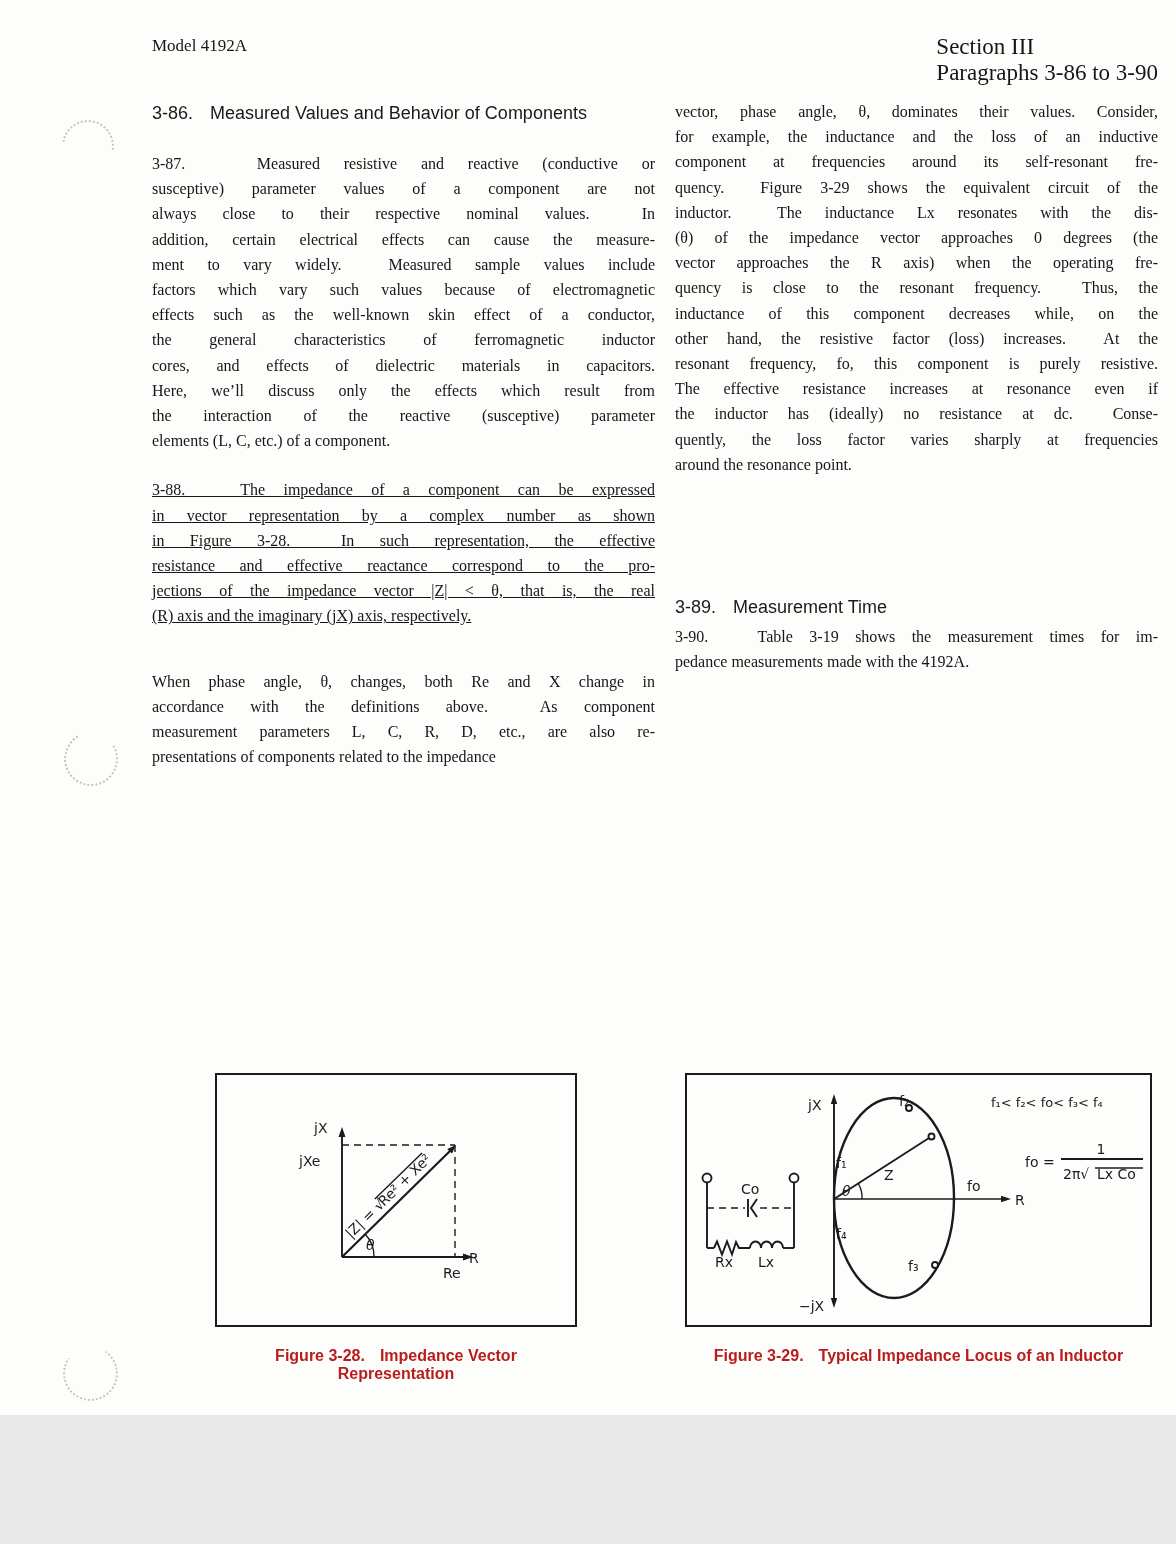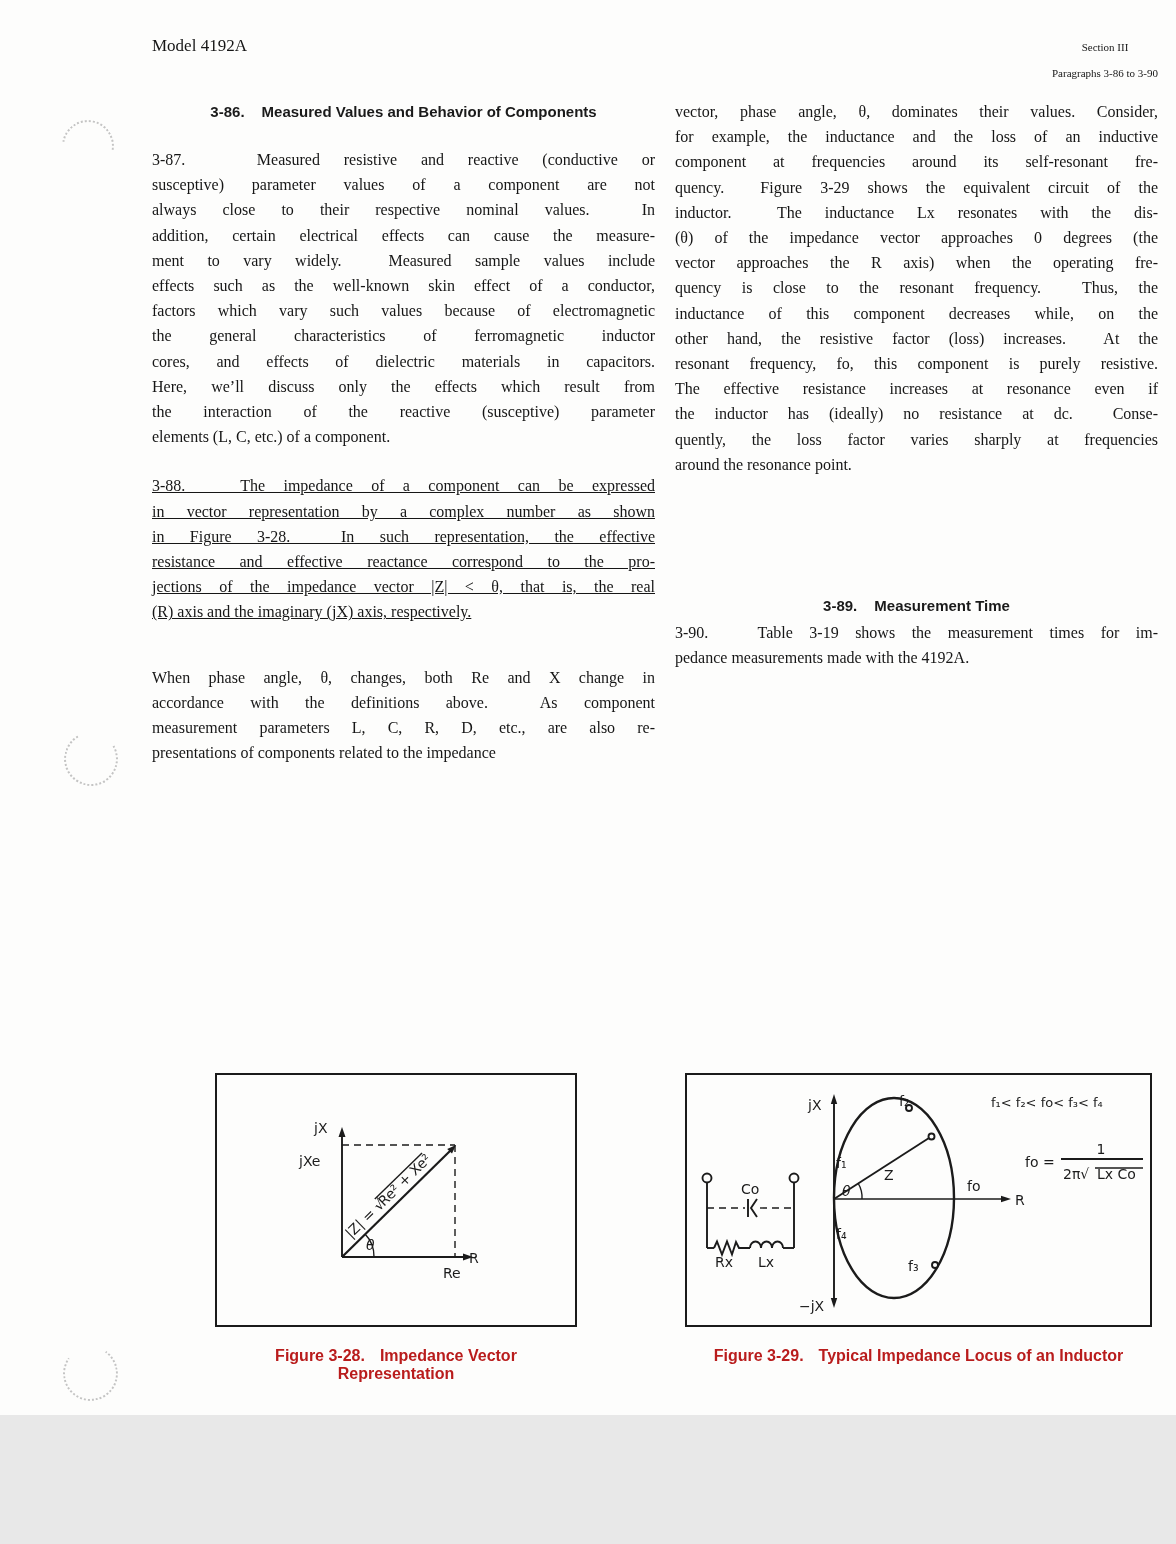--- a/index.html
+++ b/index.html
@@ -3,28 +3,28 @@
 <meta charset="utf-8">
 <style>
   html,body{margin:0;padding:0;background:#e8e8e8;}
   #page{
     position:relative;width:1176px;height:1415px;background:#fdfdfc;
     font-family:"Liberation Serif","DejaVu Serif",serif;color:#161616;
     overflow:hidden;margin:0 auto;
   }
   
   .hdr-left{position:absolute;left:152px;top:36px;font-size:17px;}
-  .hdr-right{position:absolute;right:18px;top:34px;text-align:center;font-size:11px;line-height:26px;}
+  .hdr-right{position:absolute;right:18px;top:34px;text-align:left;font-size:23px;line-height:26px;}
   
   .col{position:absolute;}
   #col-left{left:152px;top:103px;width:503px;}
   #col-right{left:675px;top:99px;width:483px;}
   .sec-head{
     font-family:"Liberation Sans","DejaVu Sans",sans-serif;
-    font-weight:bold;font-size:15px;color:#1a1a1a;margin:0;text-align:center;
+    font-weight:normal;font-size:18px;color:#1a1a1a;margin:0;
   }
   .sec-head .h-num{margin-right:17px;}
   .para{font-size:16px;line-height:25.2px;}
   .para .tline{text-align:justify;text-align-last:justify;}
   .para .tline.last{text-align-last:left;}
   #para-387{margin-top:27px;}
   #para-388{margin-top:24px;text-decoration:underline;}
   #para-phase{margin-top:40px;}
   #para-cont{margin-top:0;}
   #head-389{margin-top:120px;}
@@ -79,22 +79,22 @@
   <div class="col" id="col-left">
     <p class="sec-head">
       <span class="h-num">3-86.</span><span>Measured Values and Behavior of Components</span>
     </p>
     <div class="para" id="para-387">
         <div class="tline">3-87.&nbsp;&nbsp; Measured resistive and reactive (conductive or</div>
         <div class="tline">susceptive) parameter values of a component are not</div>
         <div class="tline">always close to their respective nominal values.&nbsp; In</div>
         <div class="tline">addition, certain electrical effects can cause the measure-</div>
         <div class="tline">ment to vary widely.&nbsp; Measured sample values include</div>
+        <div class="tline">factors which vary such values because of electromagnetic</div>
         <div class="tline">effects such as the well-known skin effect of a conductor,</div>
-        <div class="tline">factors which vary such values because of electromagnetic</div>
         <div class="tline">the general characteristics of ferromagnetic inductor</div>
         <div class="tline">cores, and effects of dielectric materials in capacitors.</div>
         <div class="tline">Here, we’ll discuss only the effects which result from</div>
         <div class="tline">the interaction of the reactive (susceptive) parameter</div>
         <div class="tline last">elements (L, C, etc.) of a component.</div>
       </div>
     <div class="para" id="para-388">
         <div class="tline">3-88.&nbsp;&nbsp; The impedance of a component can be expressed</div>
         <div class="tline">in vector representation by a complex number as shown</div>
         <div class="tline">in Figure 3-28.&nbsp; In such representation, the effective</div>

